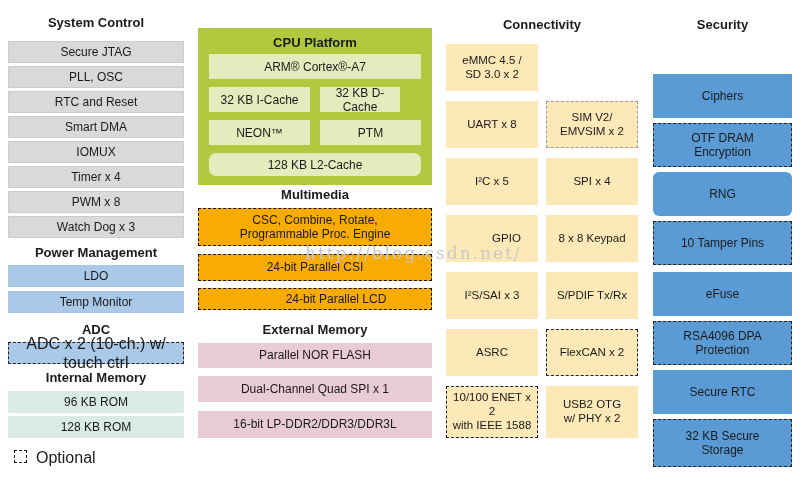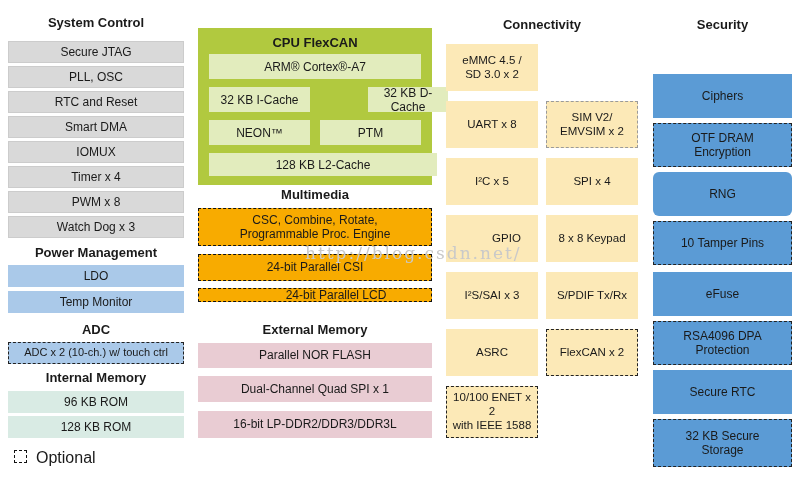--- a/index.html
+++ b/index.html
@@ -11,21 +11,21 @@
       color:var(--text,#1a1a1a);}
   .gray{background:var(--gray,#d9d9d9);border:1px solid #cccccc;}
   .blue{background:var(--blue-light,#aac9e9);}
   .mint{background:var(--mint,#d9ebe4);}
   .yellow{background:var(--yellow,#fce9b7);font-size:11.5px;}
   .orange{background:var(--orange,#f8ab00);border:1.5px dashed #111111;}
   .pink{background:var(--pink,#e9ccd3);}
   .sec{background:var(--blue-sec,#5b9bd5);margin-top:30px;}
   .dash{border:1.5px dashed #222222;}
   .dashg{border:1.5px dashed #9a9a9a;}
-  .s11{font-size:11px;}
+  .s11{font-size:16px;}
   .cpu{position:absolute;left:198px;top:28px;width:234px;height:157px;background:var(--green,#b1c93f);}
   .cpu-t{position:absolute;top:7px;left:0;width:100%;text-align:center;font-weight:bold;font-size:13px;}
   .in{position:absolute;display:flex;align-items:center;justify-content:center;text-align:center;
       font-size:12px;background:var(--green-light,#e2ecbd);box-sizing:border-box;}
   .wm{position:absolute;left:305px;top:243px;font-family:"DejaVu Serif",serif;font-size:17px;
       letter-spacing:2px;color:#c9c9c9;z-index:40;pointer-events:none;}
   .leg-sq{position:absolute;left:14px;top:450px;width:13px;height:13px;border:1.5px dashed #111111;
           background:#ffffff;box-sizing:border-box;}
   .leg-lb{position:absolute;left:36px;top:449px;font-size:16px;}
 </style>
@@ -51,34 +51,34 @@
   <div class="bx blue" style="left:8px;top:291px;width:176px;height:22px;">Temp Monitor</div>
 
   <div class="hd" style="left:8px;top:322px;width:176px;">ADC</div>
   <div class="bx blue dash s11" style="left:8px;top:342px;width:176px;height:22px;">ADC x 2 (10-ch.) w/ touch ctrl</div>
 
   <div class="hd" style="left:8px;top:370px;width:176px;">Internal Memory</div>
   <div class="bx mint" style="left:8px;top:391px;width:176px;height:22px;">96 KB ROM</div>
   <div class="bx mint" style="left:8px;top:416px;width:176px;height:22px;">128 KB ROM</div>
 
   <div class="cpu">
-    <div class="cpu-t">CPU FlexCAN</div>
+    <div class="cpu-t">CPU Platform</div>
     <div class="in" style="left:11px;top:26px;width:212px;height:25px;">ARM® Cortex®-A7</div>
     <div class="in" style="left:11px;top:59px;width:101px;height:25px;">32 KB I-Cache</div>
-    <div class="in" style="left:122px;top:59px;width:80px;height:25px;margin-left:48px;">32 KB D-Cache</div>
+    <div class="in" style="left:122px;top:59px;width:80px;height:25px;">32 KB D-Cache</div>
     <div class="in" style="left:11px;top:92px;width:101px;height:25px;">NEON™</div>
     <div class="in" style="left:122px;top:92px;width:101px;height:25px;">PTM</div>
-    <div class="in" style="left:11px;top:125px;width:228px;height:23px;">128 KB L2-Cache</div>
+    <div class="in" style="left:11px;top:125px;width:212px;height:23px;border-radius:7px;">128 KB L2-Cache</div>
   </div>
 
   <div class="hd" style="left:198px;top:187px;width:234px;">Multimedia</div>
   <div class="bx orange" style="left:198px;top:208px;width:234px;height:38px;">CSC, Combine, Rotate,
 Programmable Proc. Engine</div>
   <div class="bx orange" style="left:198px;top:254px;width:234px;height:27px;">24-bit Parallel CSI</div>
-  <div class="bx orange" style="left:198px;top:288px;width:234px;height:14px;padding-left:44px;">24-bit Parallel LCD</div>
+  <div class="bx orange" style="left:198px;top:288px;width:234px;height:22px;padding-left:44px;">24-bit Parallel LCD</div>
 
   <div class="hd" style="left:198px;top:322px;width:234px;">External Memory</div>
   <div class="bx pink" style="left:198px;top:343px;width:234px;height:25px;">Parallel NOR FLASH</div>
   <div class="bx pink" style="left:198px;top:376px;width:234px;height:26px;">Dual-Channel Quad SPI x 1</div>
   <div class="bx pink" style="left:198px;top:411px;width:234px;height:27px;">16-bit LP-DDR2/DDR3/DDR3L</div>
 
   <div class="hd" style="left:446px;top:17px;width:192px;">Connectivity</div>
   <div class="bx yellow" style="left:446px;top:44px;width:92px;height:47px;">eMMC 4.5 /
 SD 3.0 x 2</div>
   <div class="bx yellow" style="left:446px;top:101px;width:92px;height:47px;">UART x 8</div>
@@ -87,20 +87,22 @@
   <div class="bx yellow" style="left:446px;top:158px;width:92px;height:47px;">I²C x 5</div>
   <div class="bx yellow" style="left:546px;top:158px;width:92px;height:47px;">SPI x 4</div>
   <div class="bx yellow" style="left:446px;top:215px;width:92px;height:47px;padding-left:31px;">GPIO</div>
   <div class="bx yellow" style="left:546px;top:215px;width:92px;height:47px;">8 x 8 Keypad</div>
   <div class="bx yellow" style="left:446px;top:272px;width:92px;height:47px;">I²S/SAI x 3</div>
   <div class="bx yellow" style="left:546px;top:272px;width:92px;height:47px;">S/PDIF Tx/Rx</div>
   <div class="bx yellow" style="left:446px;top:329px;width:92px;height:47px;">ASRC</div>
   <div class="bx yellow dash" style="left:546px;top:329px;width:92px;height:47px;">FlexCAN x 2</div>
   <div class="bx yellow dash" style="left:446px;top:386px;width:92px;height:52px;">10/100 ENET x 2
 with IEEE 1588</div>
+  <div class="bx yellow" style="left:546px;top:386px;width:92px;height:52px;">USB2 OTG
+w/ PHY x 2</div>
 
   <div class="hd" style="left:653px;top:17px;width:139px;">Security</div>
   <div class="bx sec" style="left:653px;top:44px;width:139px;height:44px;">Ciphers</div>
   <div class="bx sec dash" style="left:653px;top:93px;width:139px;height:44px;">OTF DRAM
 Encryption</div>
   <div class="bx sec" style="left:653px;top:142px;width:139px;height:44px;border-radius:6px;">RNG</div>
   <div class="bx sec dash" style="left:653px;top:191px;width:139px;height:44px;">10 Tamper Pins</div>
   <div class="bx sec" style="left:653px;top:242px;width:139px;height:44px;">eFuse</div>
   <div class="bx sec dash" style="left:653px;top:291px;width:139px;height:44px;">RSA4096 DPA
 Protection</div>

